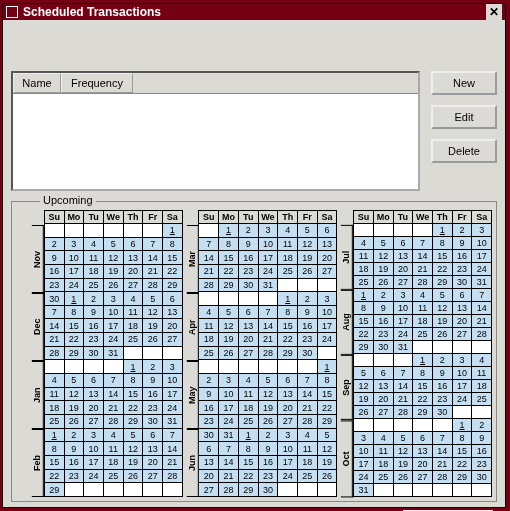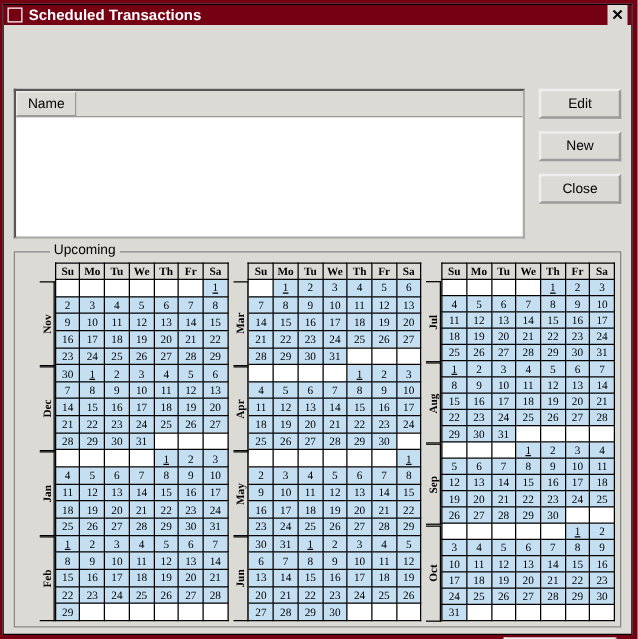--- a/index.html
+++ b/index.html
@@ -109,23 +109,22 @@
   .upcoming-legend {
     position:absolute;
     top:-8px; left: 28px;
     background:#dcdad5;
     padding: 0 3px;
     font-size: 11px;
   }
   .calendars {
     display:flex;
     gap: 4px;
-    justify-content: flex-end;
+    justify-content: flex-start;
     margin-top:4px;
-    font-family:Liberation Serif, serif;
   }
   .cal-block {
     display:flex;
   }
   .month-labels {
     display:flex;
     flex-direction:column;
     width: 12px;
   }
   .month-label {
@@ -184,27 +183,28 @@
     <div class="title-icon"></div>
     <div class="title-text">Scheduled Transactions</div>
     <div class="close-btn">✕</div>
   </div>
 
   <div class="content">
     <div class="top-section">
       <div class="list-area">
         <div class="list-header">
           <div class="col-name">Name</div>
+          <div class="col-freq">Frequency</div>
         </div>
         <div class="list-body"></div>
       </div>
       <div class="buttons-right">
+        <button class="btn">New</button>
         <button class="btn">Edit</button>
-        <button class="btn">New</button>
-        <button class="btn">Close</button>
+        <button class="btn">Delete</button>
       </div>
     </div>
 
     <div class="upcoming-fieldset">
       <div class="upcoming-legend">Upcoming</div>
       <div class="calendars" id="calendars">
           <div class="cal-block">
             <div class="month-labels">
               <div style="height: 15px; border-bottom: 1px solid transparent;"></div>
               <div class="month-label" style="flex: 5 1 0%;">Nov</div>

